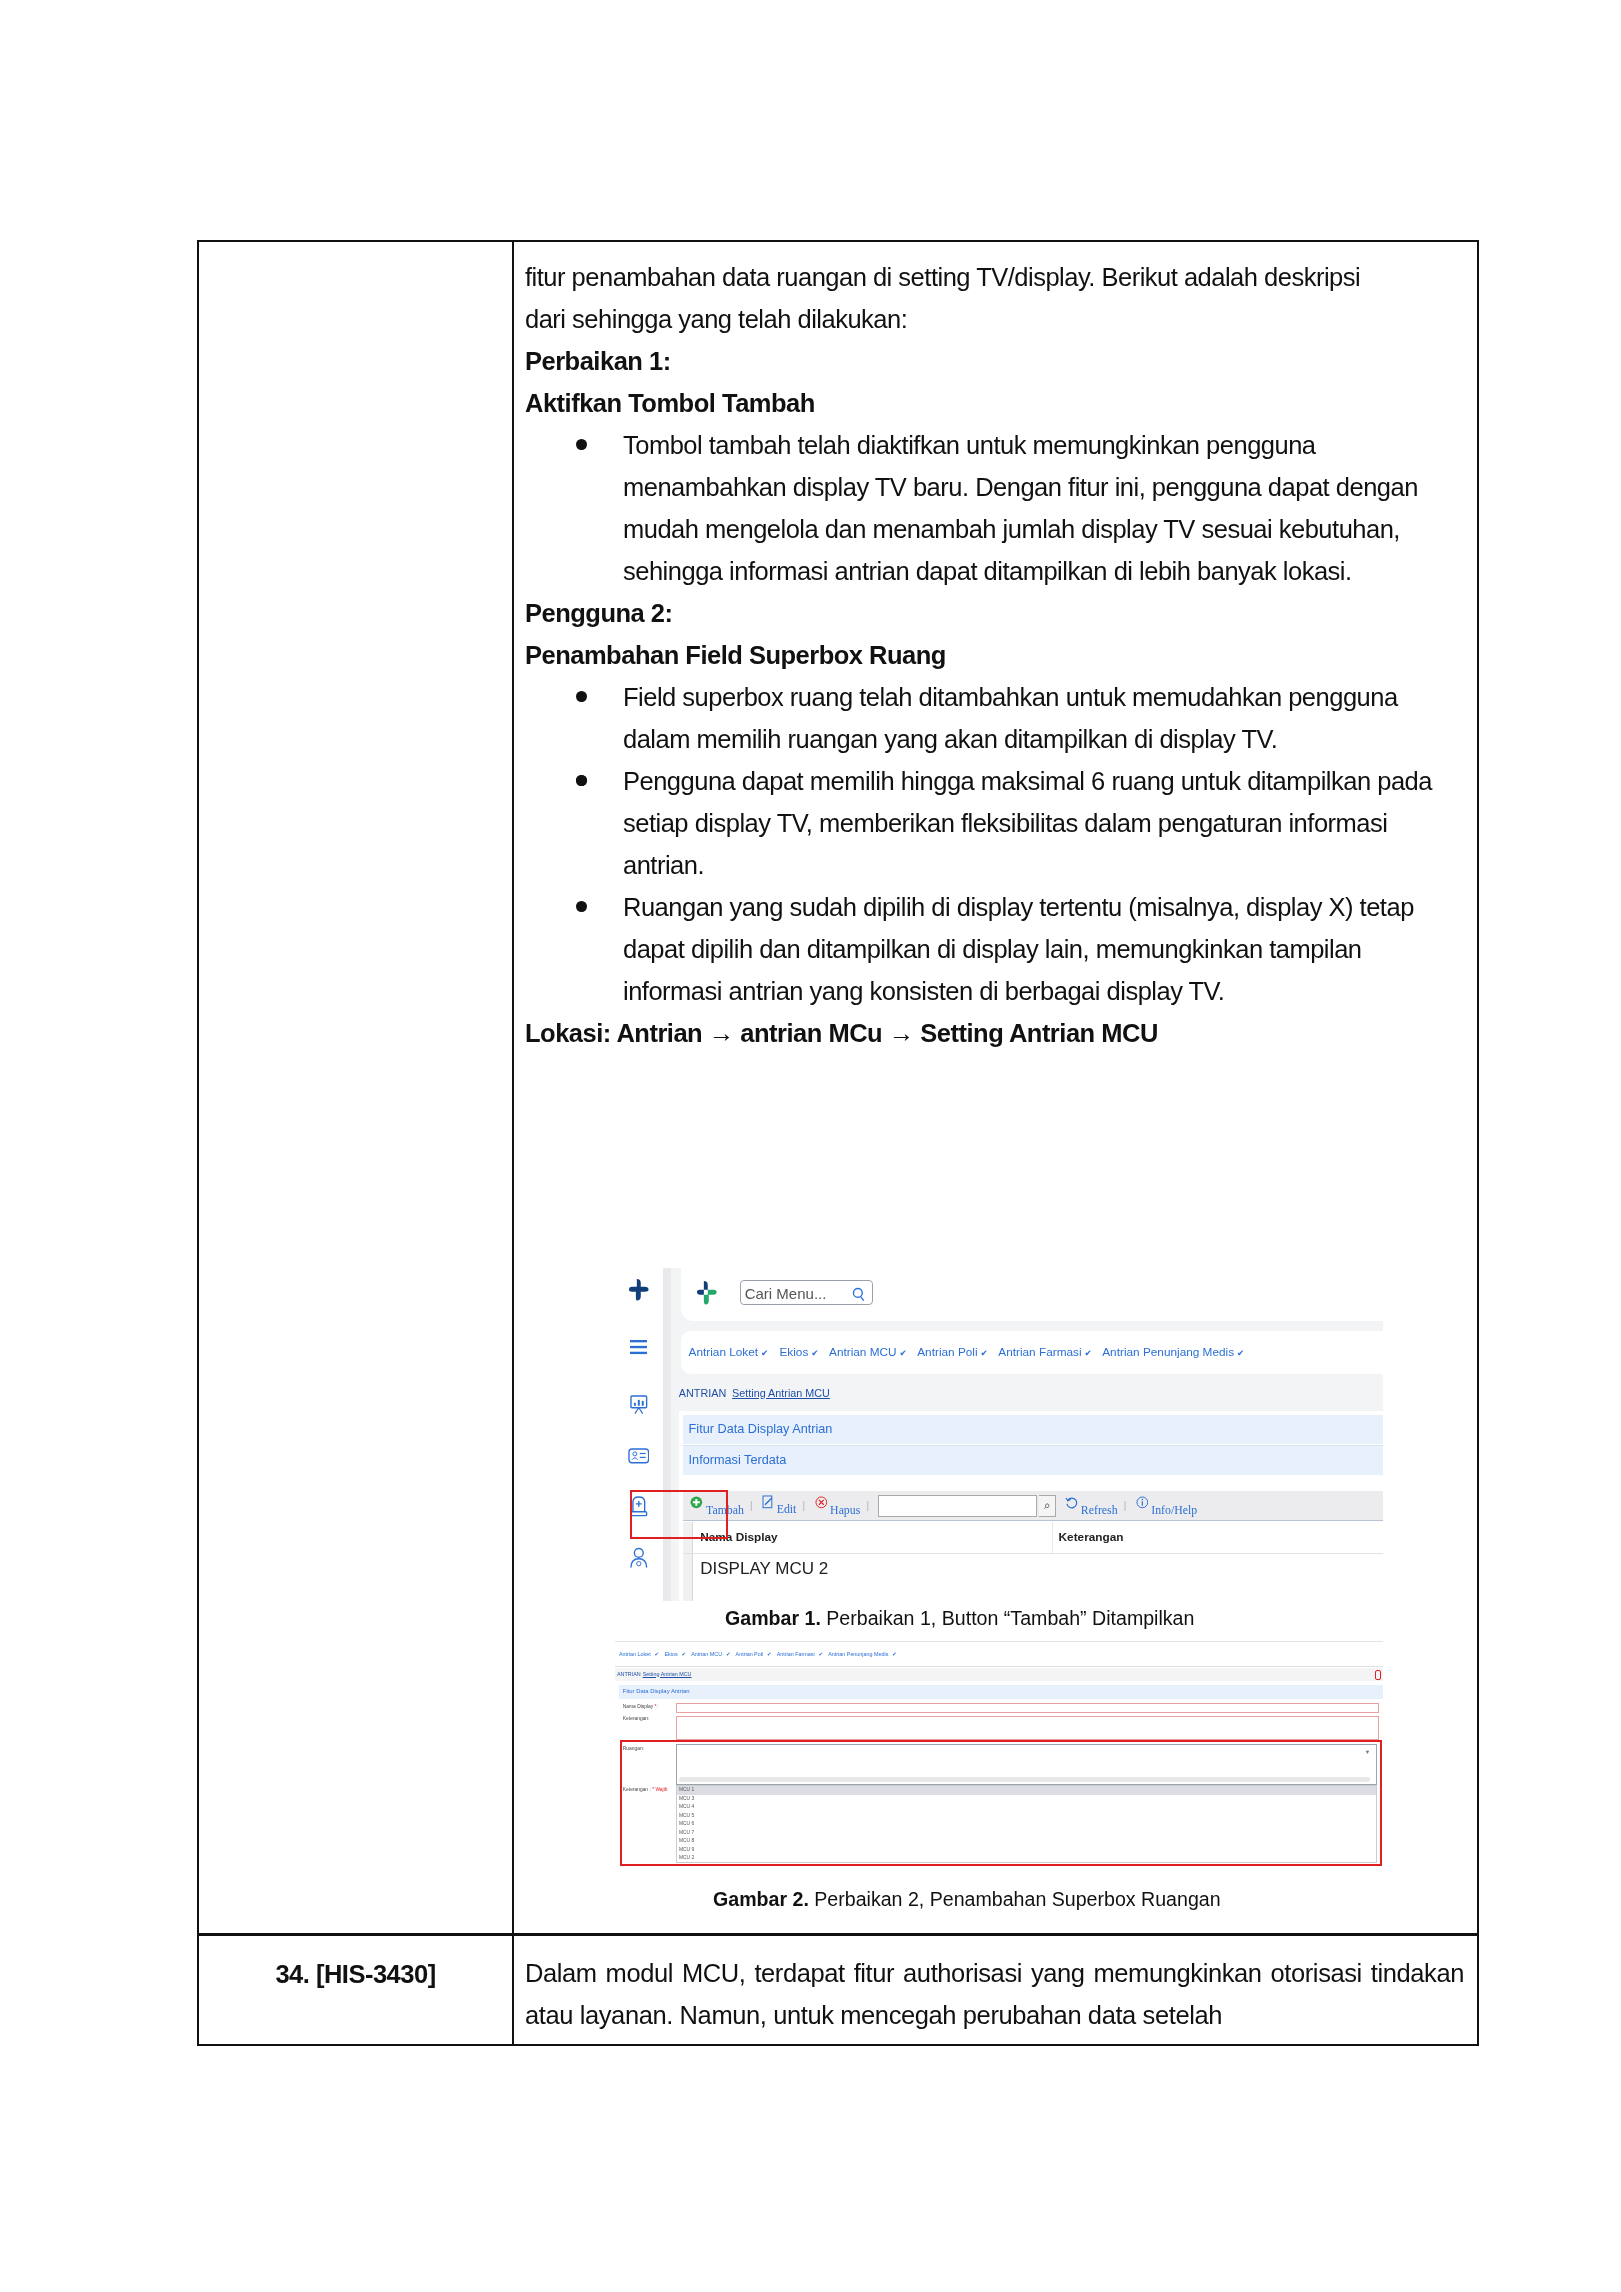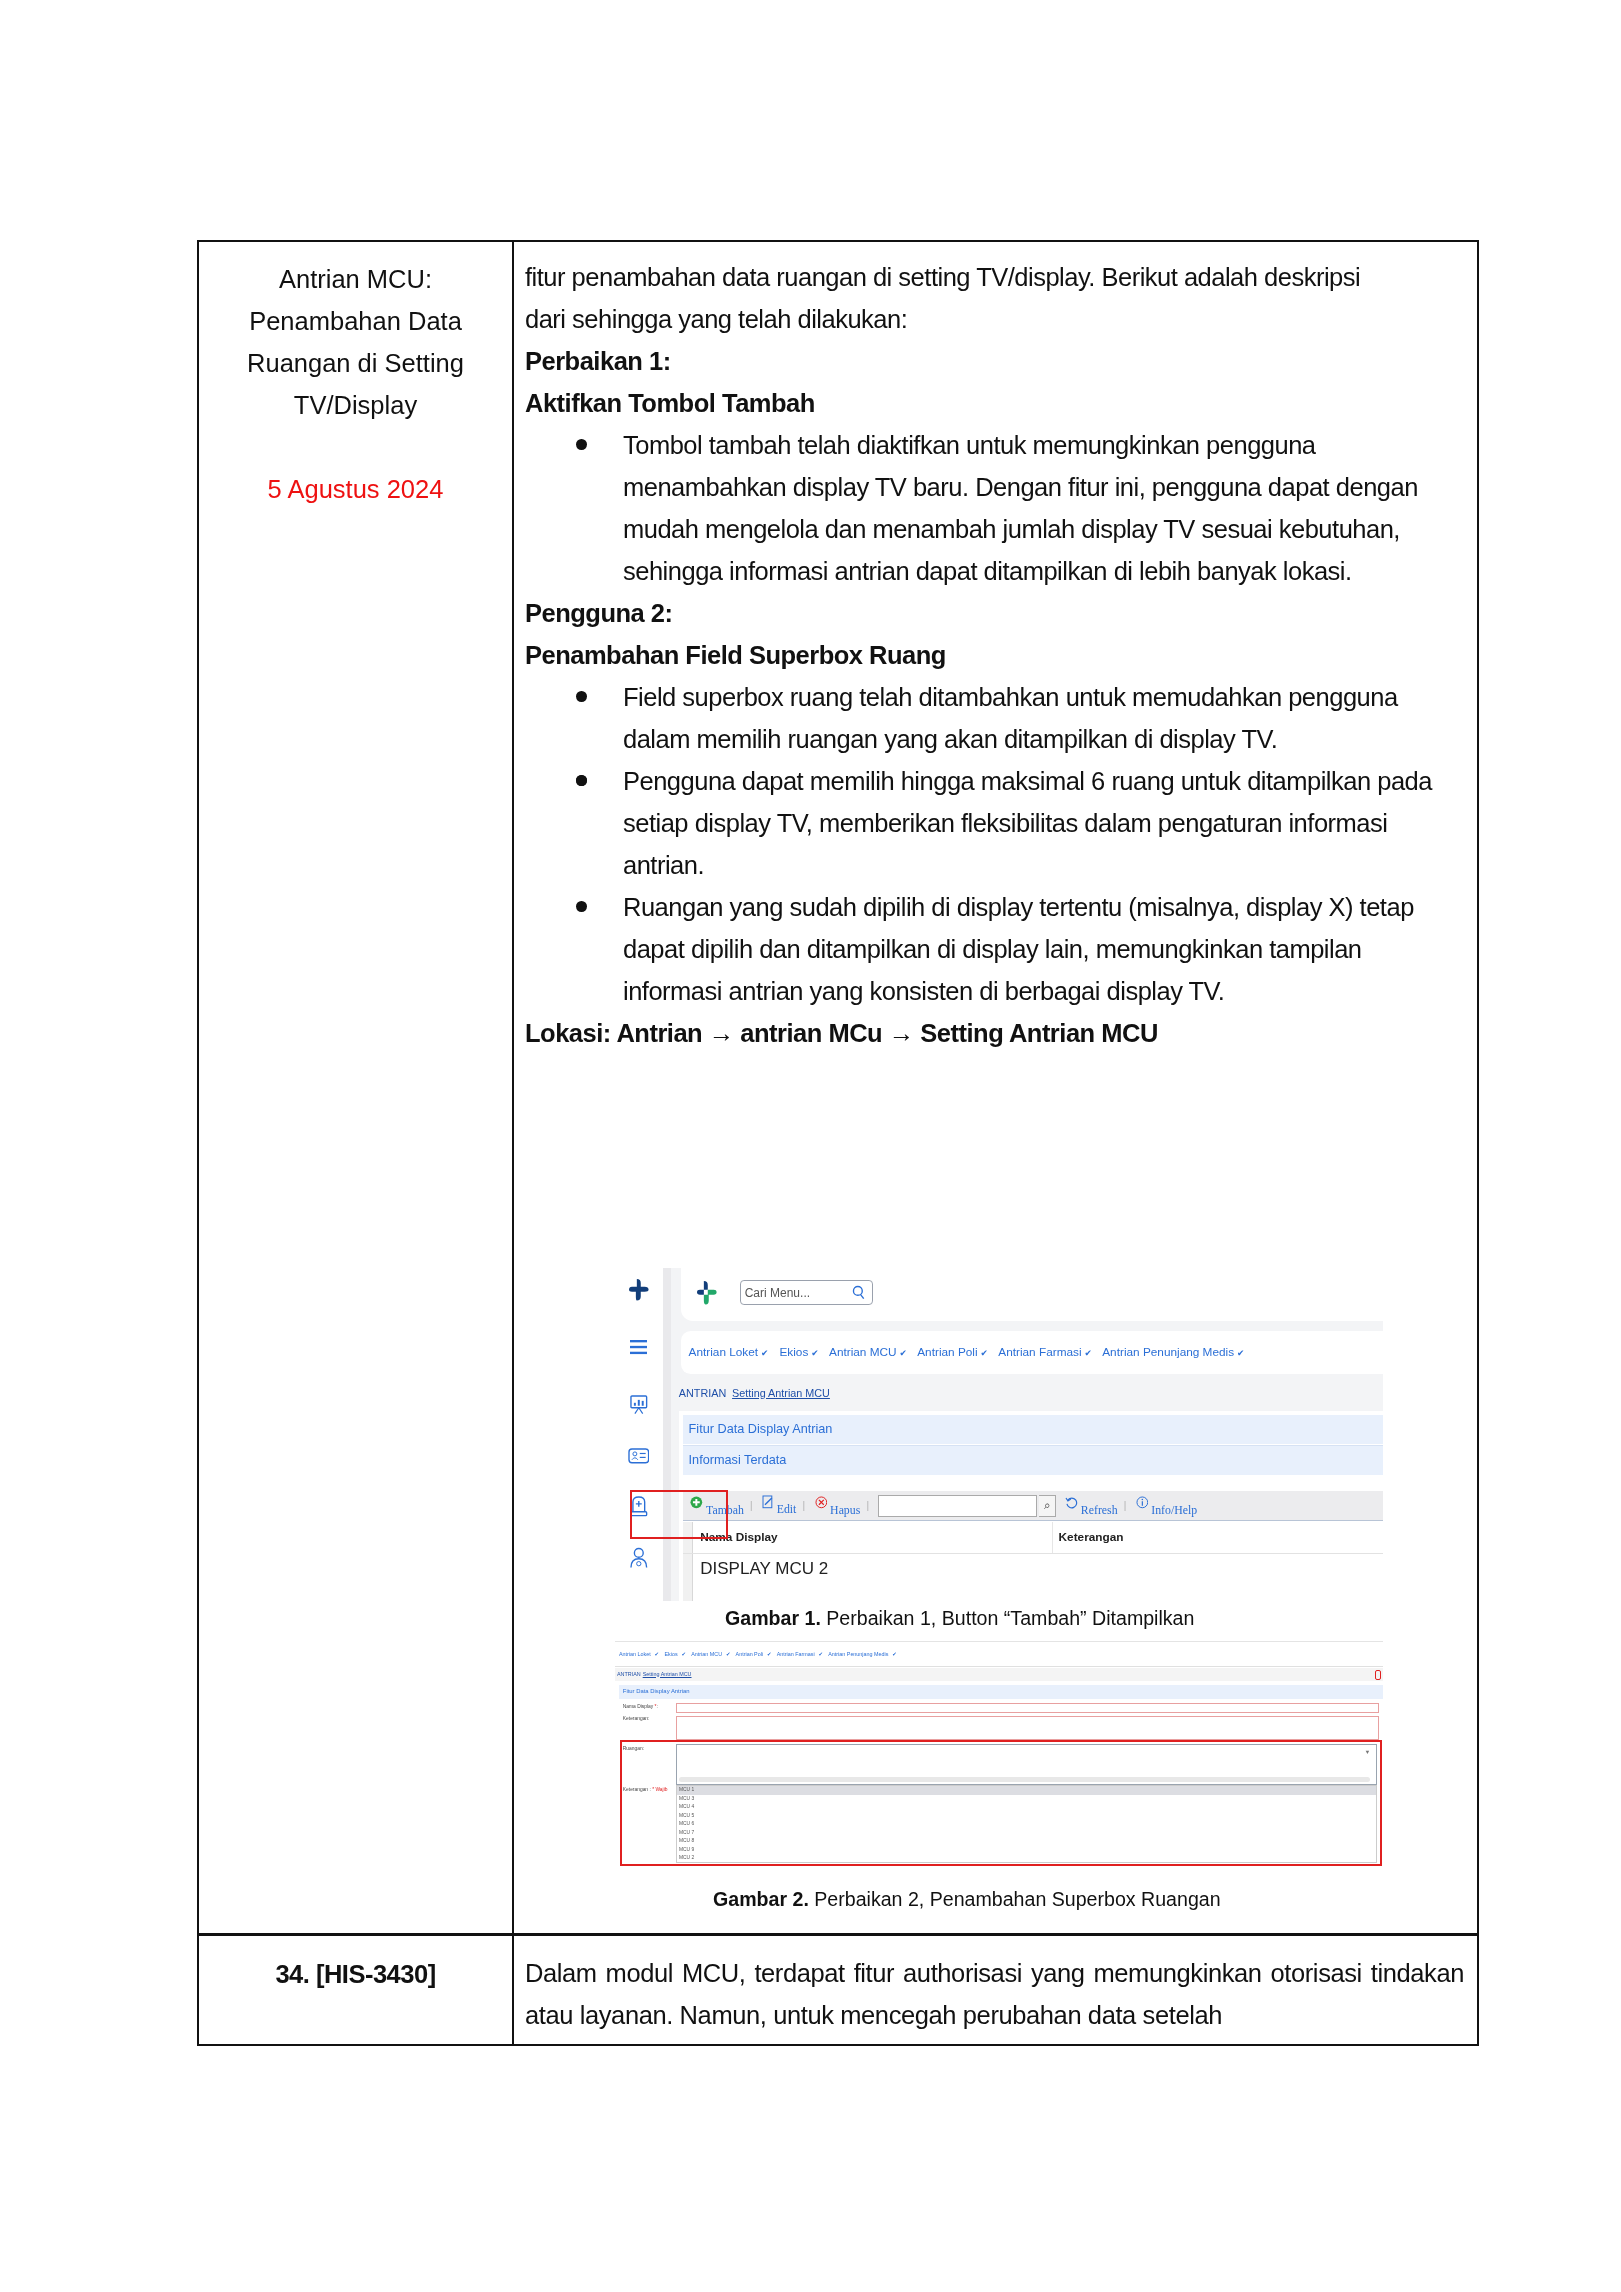--- a/index.html
+++ b/index.html
@@ -27,21 +27,21 @@
 
   
   .fig1 { position: absolute; left: 618px; top: 1268px; width: 765px; height: 333px; background: #fff; overflow: hidden;
           font-family: "Liberation Sans", sans-serif; }
   .f1-sidebar { position: absolute; left: 0; top: 0; width: 45px; height: 333px; background: #fff; }
   .f1-sidebar .ico { position: absolute; left: 6.9px; width: 27.4px; height: 27.4px; display: flex; align-items: center; justify-content: center; }
   .f1-gutter { position: absolute; left: 45px; top: 0; width: 7.8px; height: 333px; background: #e9e9ec; }
   .f1-main { position: absolute; left: 53px; top: 0; right: 0; height: 333px; background: #f3f4f6; }
   .f1-header { position: absolute; left: 9.8px; top: 0; right: 0; height: 53px; background: #fff; border-radius: 0 0 0 11.8px; }
   .f1-search { position: absolute; left: 59px; top: 11.8px; width: 133px; height: 25.5px; border: 1px solid #9aa1ad; border-radius: 3.9px;
-               font-size: 12px; color: #555; line-height: 25.5px; padding-left: 3.9px; box-sizing: border-box; }
+               font-size: 15px; color: #555; line-height: 25.5px; padding-left: 3.9px; box-sizing: border-box; }
   .f1-search .mag { position: absolute; right: 5.9px; top: 3.9px; }
   .f1-nav { position: absolute; left: 9.8px; top: 63px; right: 0; height: 43px; background: #fff; border-radius: 9.8px 0 0 9.8px;
             font-size: 11.8px; color: #2b6fd6; line-height: 43px; white-space: nowrap; padding-left: 7.8px; }
   .f1-nav span.item { margin-right: 7.8px; }
   .f1-nav .chev { font-size: 8.8px; margin-left: 2.9px; }
   .f1-crumb { position: absolute; left: 7.8px; top: 116px; font-size: 10.8px; color: #1f4fa8; line-height: 19.6px; }
   .f1-crumb .active { text-decoration: underline; margin-left: 5.9px; }
   .f1-content { position: absolute; left: 7.8px; top: 143px; right: 0; height: 190px; background: #fff; }
   .f1-panel { position: absolute; left: 3.9px; right: 0; height: 29px; background: #e8f0fc; color: #2b6fd6; font-size: 12.7px; line-height: 29px; padding-left: 5.9px; }
   .f1-toolbar { position: absolute; left: 3.9px; right: 0; top: 80px; height: 29px; background: #ececee; border-bottom: 1px solid #b8c4d6;
@@ -88,27 +88,20 @@
   .row2-left { position: absolute; left: 0; top: 1694px; width: 313px; text-align: center; font-size: 25.5px; font-weight: bold; line-height: 42px; padding-top: 16.7px; letter-spacing: -0.5px; }
   .row2-right { position: absolute; left: 326px; top: 1710px; width: 939px; font-size: 25.5px; line-height: 42px; text-align: justify; letter-spacing: -0.4px; }
 </style>
 </head>
 <body>
 
 <div class="doc-table">
   <div class="col-divider"></div>
   <div class="row-divider"></div>
 
-  <div class="left-cell">
-    <div>Antrian MCU:</div>
-    <div>Penambahan Data</div>
-    <div>Ruangan di Setting</div>
-    <div>TV/Display</div>
-    <div class="date">5 Agustus 2024</div>
-  </div>
 
   <div class="right-cell">
     <p>fitur penambahan data ruangan di setting TV/display. Berikut adalah deskripsi</p>
     <p>dari sehingga yang telah dilakukan:</p>
     <p class="bold">Perbaikan 1:</p>
     <p class="bold">Aktifkan Tombol Tambah</p>
     <ul class="bullets">
       <li><span class="dot"></span><span>Tombol tambah telah diaktifkan untuk memungkinkan pengguna menambahkan display TV baru. Dengan fitur ini, pengguna dapat dengan mudah mengelola dan menambah jumlah display TV sesuai kebutuhan, sehingga informasi antrian dapat ditampilkan di lebih banyak lokasi.</span></li>
     </ul>
     <p class="bold">Pengguna 2:</p>

